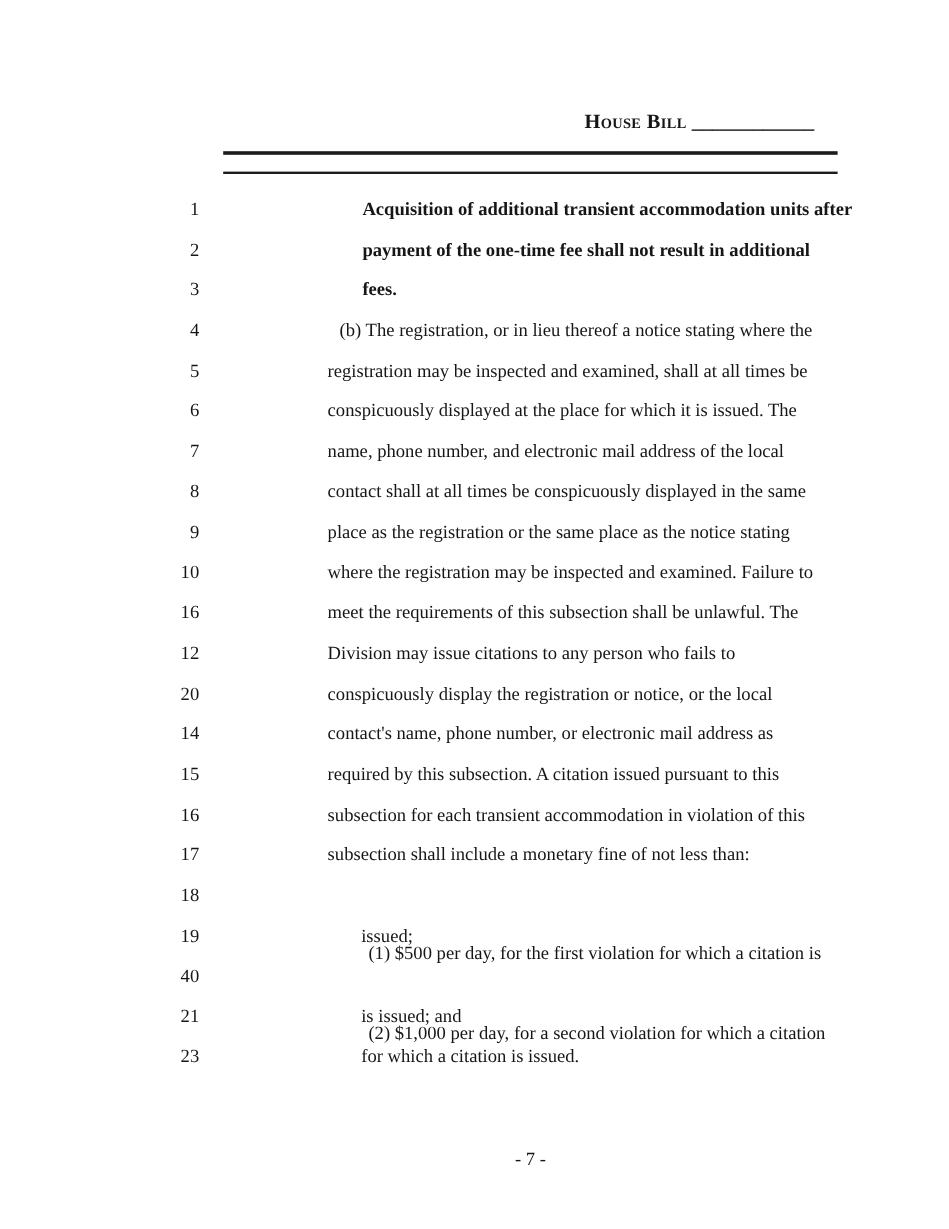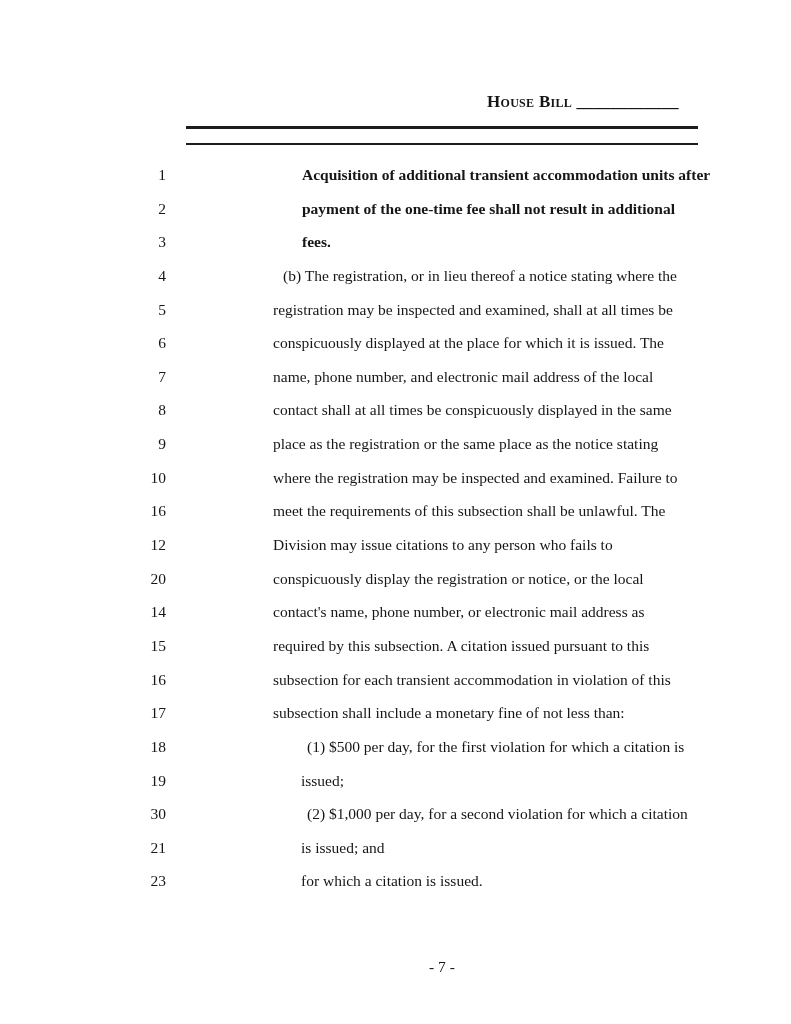--- a/index.html
+++ b/index.html
@@ -56,21 +56,21 @@
     padding-top: 4px;
     flex: 0 0 auto;
   }
   .line .txt {
     padding-top: 4px;
     white-space: nowrap;
   }
   .line.deep        .txt { padding-left: 136px; font-weight: bold; }
   .line.para-first  .txt { padding-left: 117px; }
   .line.para        .txt { padding-left: 107px; }
-  .line.item-first  .txt { padding-left: 141px; }
+  .line.item-first  .txt { padding-left: 141px; margin-top: 48px; }
   .line.item        .txt { padding-left: 135px; }
   .footer {
     position: absolute;
     top: 956px;
     left: 186px;
     width: 512px;
     text-align: center;
     font-size: 15.5px;
     line-height: 21px;
   }
@@ -177,21 +177,21 @@
       <span class="num">18</span>
       <span class="txt">(1) $500 per day, for the first violation for which a citation is</span>
     </div>
 
     <div class="line item">
       <span class="num">19</span>
       <span class="txt">issued;</span>
     </div>
 
     <div class="line item-first">
-      <span class="num">30</span>
+      <span class="num">40</span>
       <span class="txt">(2) $1,000 per day, for a second violation for which a citation</span>
     </div>
 
     <div class="line item">
       <span class="num">21</span>
       <span class="txt">is issued; and</span>
     </div>
 
 
     <div class="line item">

